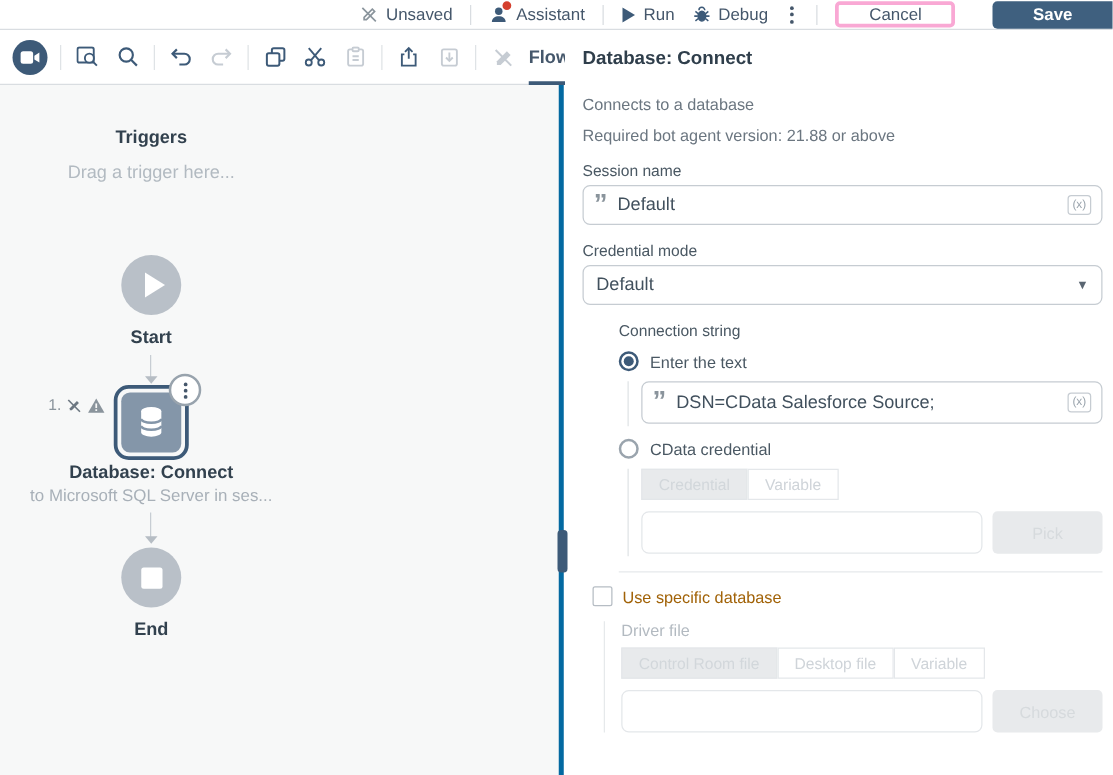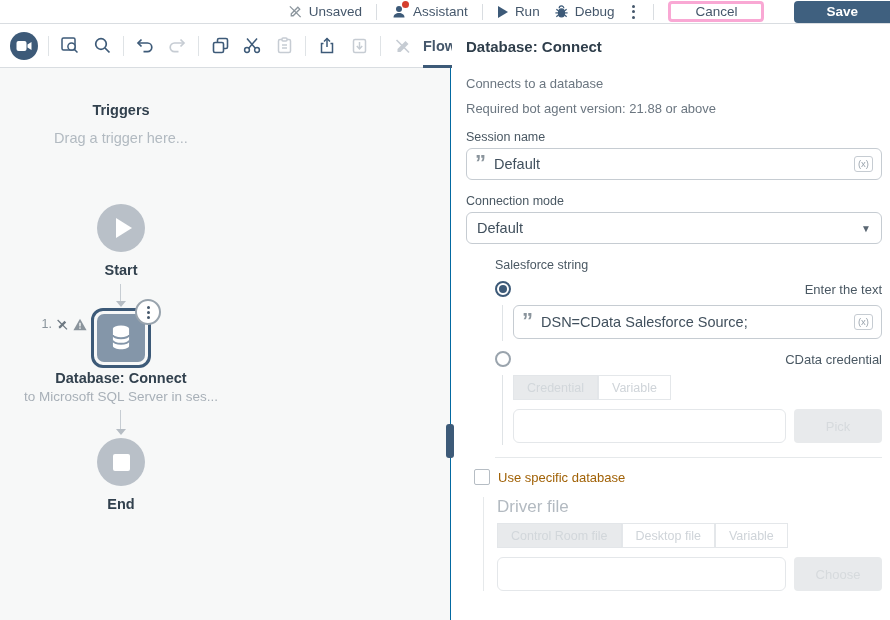--- a/index.html
+++ b/index.html
@@ -34,21 +34,21 @@
   .tbsep { width:1px; height:20px; background:#dfe3e6; flex:none; }
   .rec-btn { width:28px; height:28px; border-radius:50%; background:#3d5a78;
     display:flex; align-items:center; justify-content:center; cursor:pointer; flex:none; }
   .viewtabs { margin-left:auto; display:flex; gap:18px; height:44px; align-items:center; }
   .vtab { font-size:14.5px; color:#45576b; height:44px; display:flex; align-items:center;
     border-bottom:3px solid transparent; padding-top:3px; cursor:pointer; }
   .vtab.active { border-bottom-color:#3d5a78; font-weight:bold; }
 
   
   .canvas { position:absolute; left:0; top:68px; width:451px; height:552px;
-    background:#f7f8f8; border-right:1px solid #0369a1; }
+    background:#f7f8f8; border-right:4px solid #0369a1; }
   .cv-center { position:absolute; transform:translateX(-50%); left:121px; text-align:center; }
   .triggers-title { top:34px; font-size:14.5px; font-weight:bold; color:#32414e; }
   .trigger-drop { top:62px; font-size:14.5px; color:#b2bac1; white-space:nowrap; }
   .node-circle { width:48px; height:48px; border-radius:50%; background:#b9c0c8;
     display:flex; align-items:center; justify-content:center; cursor:pointer; }
   .start-node { position:absolute; left:97px; top:136px; }
   .play-tri { width:0; height:0; border-left:16px solid #fff; border-top:10px solid transparent;
     border-bottom:10px solid transparent; margin-left:5px; }
   .start-label { top:194px; font-size:14.5px; font-weight:bold; color:#32414e; }
   .connector { position:absolute; left:120px; width:1px; background:#c7cdd3; }
@@ -89,21 +89,21 @@
   .input-val { font-size:14.5px; color:#41505d; flex:1; white-space:nowrap; overflow:hidden; }
   .fx-chip { flex:none; border:1px solid #c6ccd2; border-radius:3px; font-size:9.5px;
     color:#9aa4ad; padding:2px 3px; line-height:1; cursor:pointer; }
   .select { height:32px; border:1px solid #c6ccd2; border-radius:6px; background:#fff;
     display:flex; align-items:center; padding:0 10px; cursor:pointer; }
   .select .input-val { font-size:14.5px; }
   .caret { margin-left:auto; font-size:10px; color:#5a6672; }
 
   .cs-group { margin-left:29px; margin-top:14px; }
   .cs-label { font-size:12.5px; color:#4a5863; }
-  .radio-row { display:flex; align-items:center; gap:9px; margin-top:9px; cursor:pointer;justify-content:space-between; }
+  .radio-row { display:flex; align-items:center; gap:9px; margin-top:9px; cursor:pointer; }
   .radio { width:16px; height:16px; border-radius:50%; flex:none; background:#fff; }
   .radio.sel { border:2px solid #3d5a78; display:flex; align-items:center; justify-content:center; }
   .radio.sel::after { content:""; width:8px; height:8px; border-radius:50%; background:#3d5a78; }
   .radio.unsel { border:2px solid #9aa4ad; }
   .radio-label { font-size:13px; color:#4a5863; }
   .sub-block { margin-left:7px; border-left:1px solid #dfe3e6; padding-left:10px;
     margin-top:8px; padding-bottom:2px; }
   .tabs-row { display:flex; }
   .dtab { height:25px; display:flex; align-items:center; padding:0 13px; font-size:12.5px;
     border:1px solid #e4e7ea; color:#cfd4d9; background:#fff; }
@@ -112,21 +112,21 @@
   .dis-input { height:34px; border:1px solid #e4e7ea; border-radius:6px; background:#fff; flex:1; }
   .dis-btn { height:34px; width:88px; border:none; border-radius:4px; background:#e8eaec;
     color:#d6dadd; font-size:13px; display:flex; align-items:center; justify-content:center; }
   .section-hr { border:none; border-top:1px solid #e6e9eb; margin:12px 0 0 0; }
 
   .chk-row { display:flex; align-items:center; gap:8px; margin:11px 0 0 8px; cursor:pointer; }
   .checkbox { width:16px; height:16px; border:1px solid #b6bdc4; border-radius:2px; background:#fff; }
   .chk-label { font-size:13px; color:#a16207; }
 
   .drv-group { margin-left:17px; border-left:1px solid #e6e9eb; padding-left:13px; margin-top:12px; }
-  .drv-label { font-size:17px; color:#b3bac1; }
+  .drv-label { font-size:13px; color:#b3bac1; }
   .drv-tabs { margin-top:6px; }
 
   svg { display:block; }
 </style>
 </head>
 <body>
 
 <div class="topbar">
   <div class="titem">
     <span>
@@ -335,28 +335,28 @@
   <div class="panel-desc">Connects to a database</div>
   <div class="panel-ver">Required bot agent version: 21.88 or above</div>
 
   <div class="fld-label">Session name</div>
   <div class="input">
     <span class="quote">”</span>
     <span class="input-val">Default</span>
     <span class="fx-chip">(x)</span>
   </div>
 
-  <div class="fld-label">Connection mode</div>
+  <div class="fld-label">Credential mode</div>
   <div class="select">
     <span class="input-val">Default</span>
     <span class="caret">▼</span>
   </div>
 
   <div class="cs-group">
-    <div class="cs-label">Salesforce string</div>
+    <div class="cs-label">Connection string</div>
 
     <div class="radio-row">
       <span class="radio sel"></span>
       <span class="radio-label">Enter the text</span>
     </div>
     <div class="sub-block">
       <div class="input" style="height:34px;">
         <span class="quote">”</span>
         <span class="input-val">DSN=CData Salesforce Source;</span>
         <span class="fx-chip">(x)</span>

